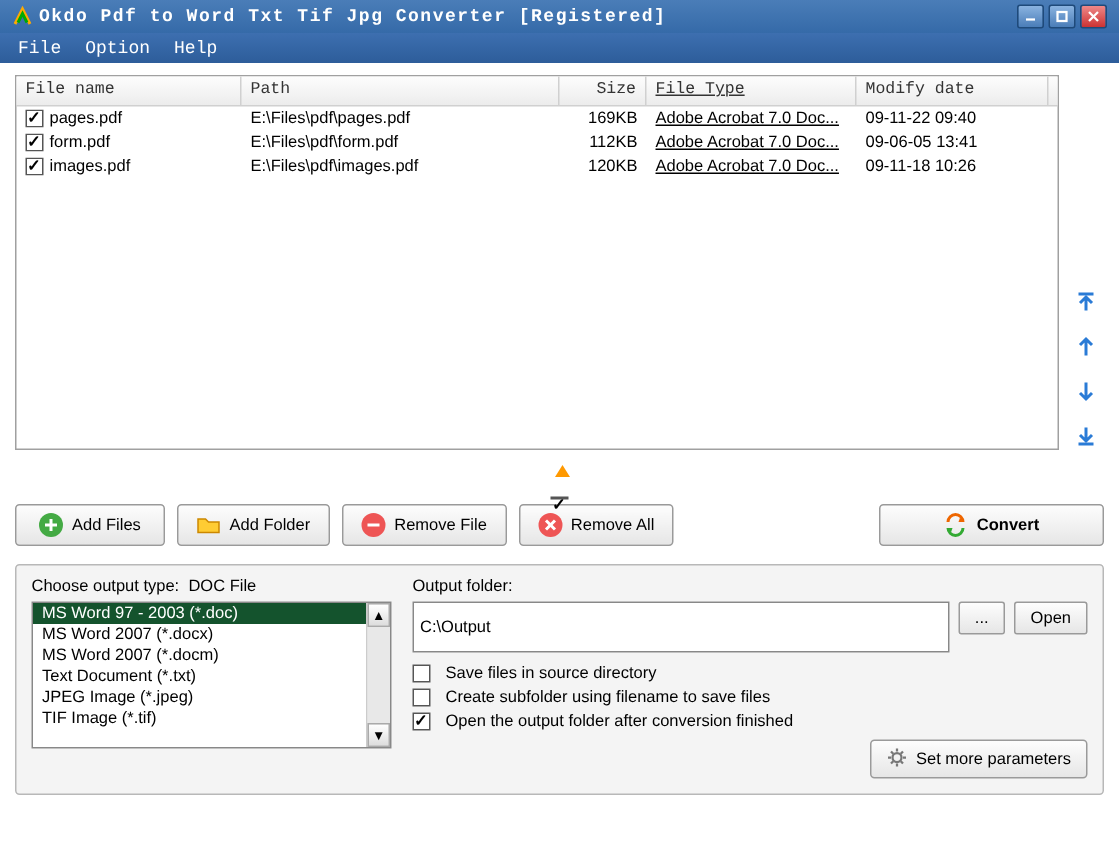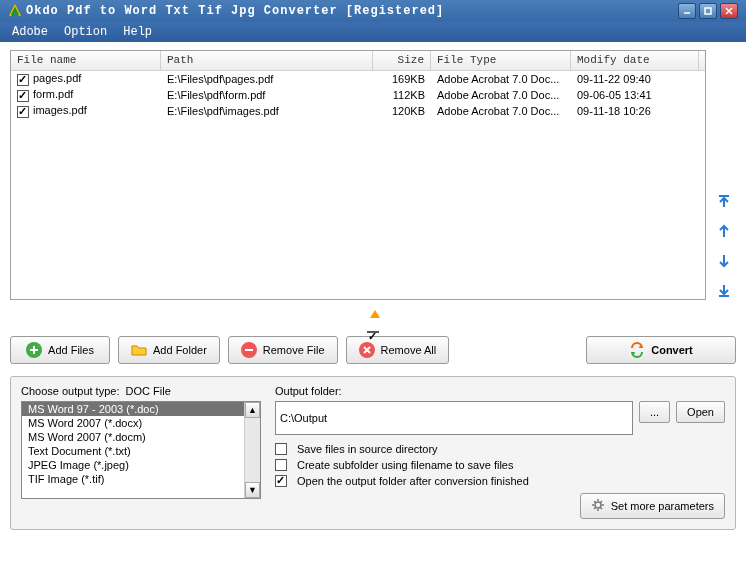--- a/index.html
+++ b/index.html
@@ -18,21 +18,21 @@
 .menubar .menu { color: #fff; font-family: "Courier New", monospace; font-size: 12px; padding: 2px 6px; }
 
 .content { padding: 8px 10px 10px 10px; }
 
 .listwrap { display: flex; gap: 6px; align-items: flex-end; }
 .filelist { flex: 1; border: 1px solid #a0a0a0; background: #fff; height: 250px; }
 .listhead { display: flex; background: linear-gradient(#fdfdfd,#ececec); border-bottom: 1px solid #d0d0d0; height: 20px; }
 .listhead .col { border-right: 1px solid #d0d0d0; padding: 3px 6px; color: #333; font-family:"Courier New", monospace; font-size:11px;}
 .listbody .row { display: flex; height: 16px; align-items:center; }
 .listbody .cell { padding: 0 6px; white-space: nowrap; overflow: hidden; }
-.col-name{width:150px;} .col-path{width:212px;} .col-size{width:58px; text-align:right;} .col-type{width:140px;} .col-date{width:128px;}
+.col-name{width:150px;} .col-path{width:212px;} .col-size{width:58px; text-align:right;} .col-type{width:140px;text-decoration:underline;} .col-date{width:128px;}
 .checkbox { display:inline-block; width:12px; height:12px; border:1px solid #555; background:#fff; position:relative; margin-right:4px; vertical-align:middle;}
 .checkbox.checked::after{content:"✓"; position:absolute; left:0; top:-2px; font-size:11px; color:#000; font-weight:bold;}
 
 .sidearrows { display:flex; flex-direction:column; gap:12px; padding-top:4px; width:24px; align-items:center;}
 .sarrow { width:18px; height:18px; display:flex; align-items:center; justify-content:center; cursor:pointer;}
 
 .selrow { display:flex; align-items:center; gap:6px; margin:8px 0 10px 4px; height:18px;flex-direction:column;}
 .selrow .uparrow { color:#f90; font-size:14px; }
 
 .btnrow { display:flex; gap:8px; align-items:center; margin-bottom:12px;}
@@ -41,21 +41,21 @@
 .btn.convert{min-width:150px; font-weight:bold;}
 .spacer{flex:1;}
 
 .bottom { border:1px solid #b8b8b8; border-radius:3px; padding:8px 10px 10px 10px; display:flex; gap:14px; background:#f4f4f4;}
 .outcol-left{width:240px;}
 .outcol-right{flex:1;}
 .lbl{display:block; margin-bottom:4px;}
 .listbox{border:1px solid #888; background:#fff; height:98px; display:flex;}
 .listbox ul{flex:1; list-style:none; overflow:hidden;}
 .listbox li{padding:1px 6px; white-space:nowrap;}
-.listbox li.sel{background:#737373; color:#fff;}
+.listbox li.sel{background:#14532d; color:#fff;}
 .listbox .scroll{width:16px; background:#eee; border-left:1px solid #ccc; display:flex; flex-direction:column;}
 .scrbtn{height:16px; border:1px solid #aaa; background:linear-gradient(#fff,#ddd); display:flex;align-items:center;justify-content:center;font-size:9px;}
 .scrtrack{flex:1; background:#e8e8e8;}
 
 .folderrow{display:flex; gap:6px; margin-bottom:8px;}
 .txtinput{flex:1; height:22px; border:1px solid #888; background:#fff; padding:16px 4px;}
 .smallbtn{height:22px; border:1px solid #9a9a9a; border-radius:2px; background:linear-gradient(#fdfdfd,#e6e6e6); padding:0 10px; cursor:pointer;}
 .optline{display:flex; align-items:center; gap:6px; margin:4px 0;}
 .paramrow{display:flex; justify-content:flex-end; margin-top:6px;}
 .parambtn{height:26px; border:1px solid #9a9a9a; border-radius:3px; background:linear-gradient(#fdfdfd,#e6e6e6); padding:0 10px; display:flex; align-items:center; gap:6px; cursor:pointer;}
@@ -85,21 +85,21 @@
     <div class="winbtn close">
         <svg width="10" height="10">
           <line x1="2" y1="2" x2="8" y2="8" stroke="#fff" stroke-width="1.5"></line>
           <line x1="8" y1="2" x2="2" y2="8" stroke="#fff" stroke-width="1.5"></line>
         </svg>
       </div>
   </div>
 </div>
 
 <div class="menubar">
-  <span class="menu">Adobe</span>
+  <span class="menu">File</span>
   <span class="menu">Option</span>
   <span class="menu">Help</span>
 </div>
 
 <div class="content">
   <div class="listwrap">
     <div class="filelist">
       <div class="listhead">
         <div class="col col-name">File name</div>
         <div class="col col-path">Path</div>

